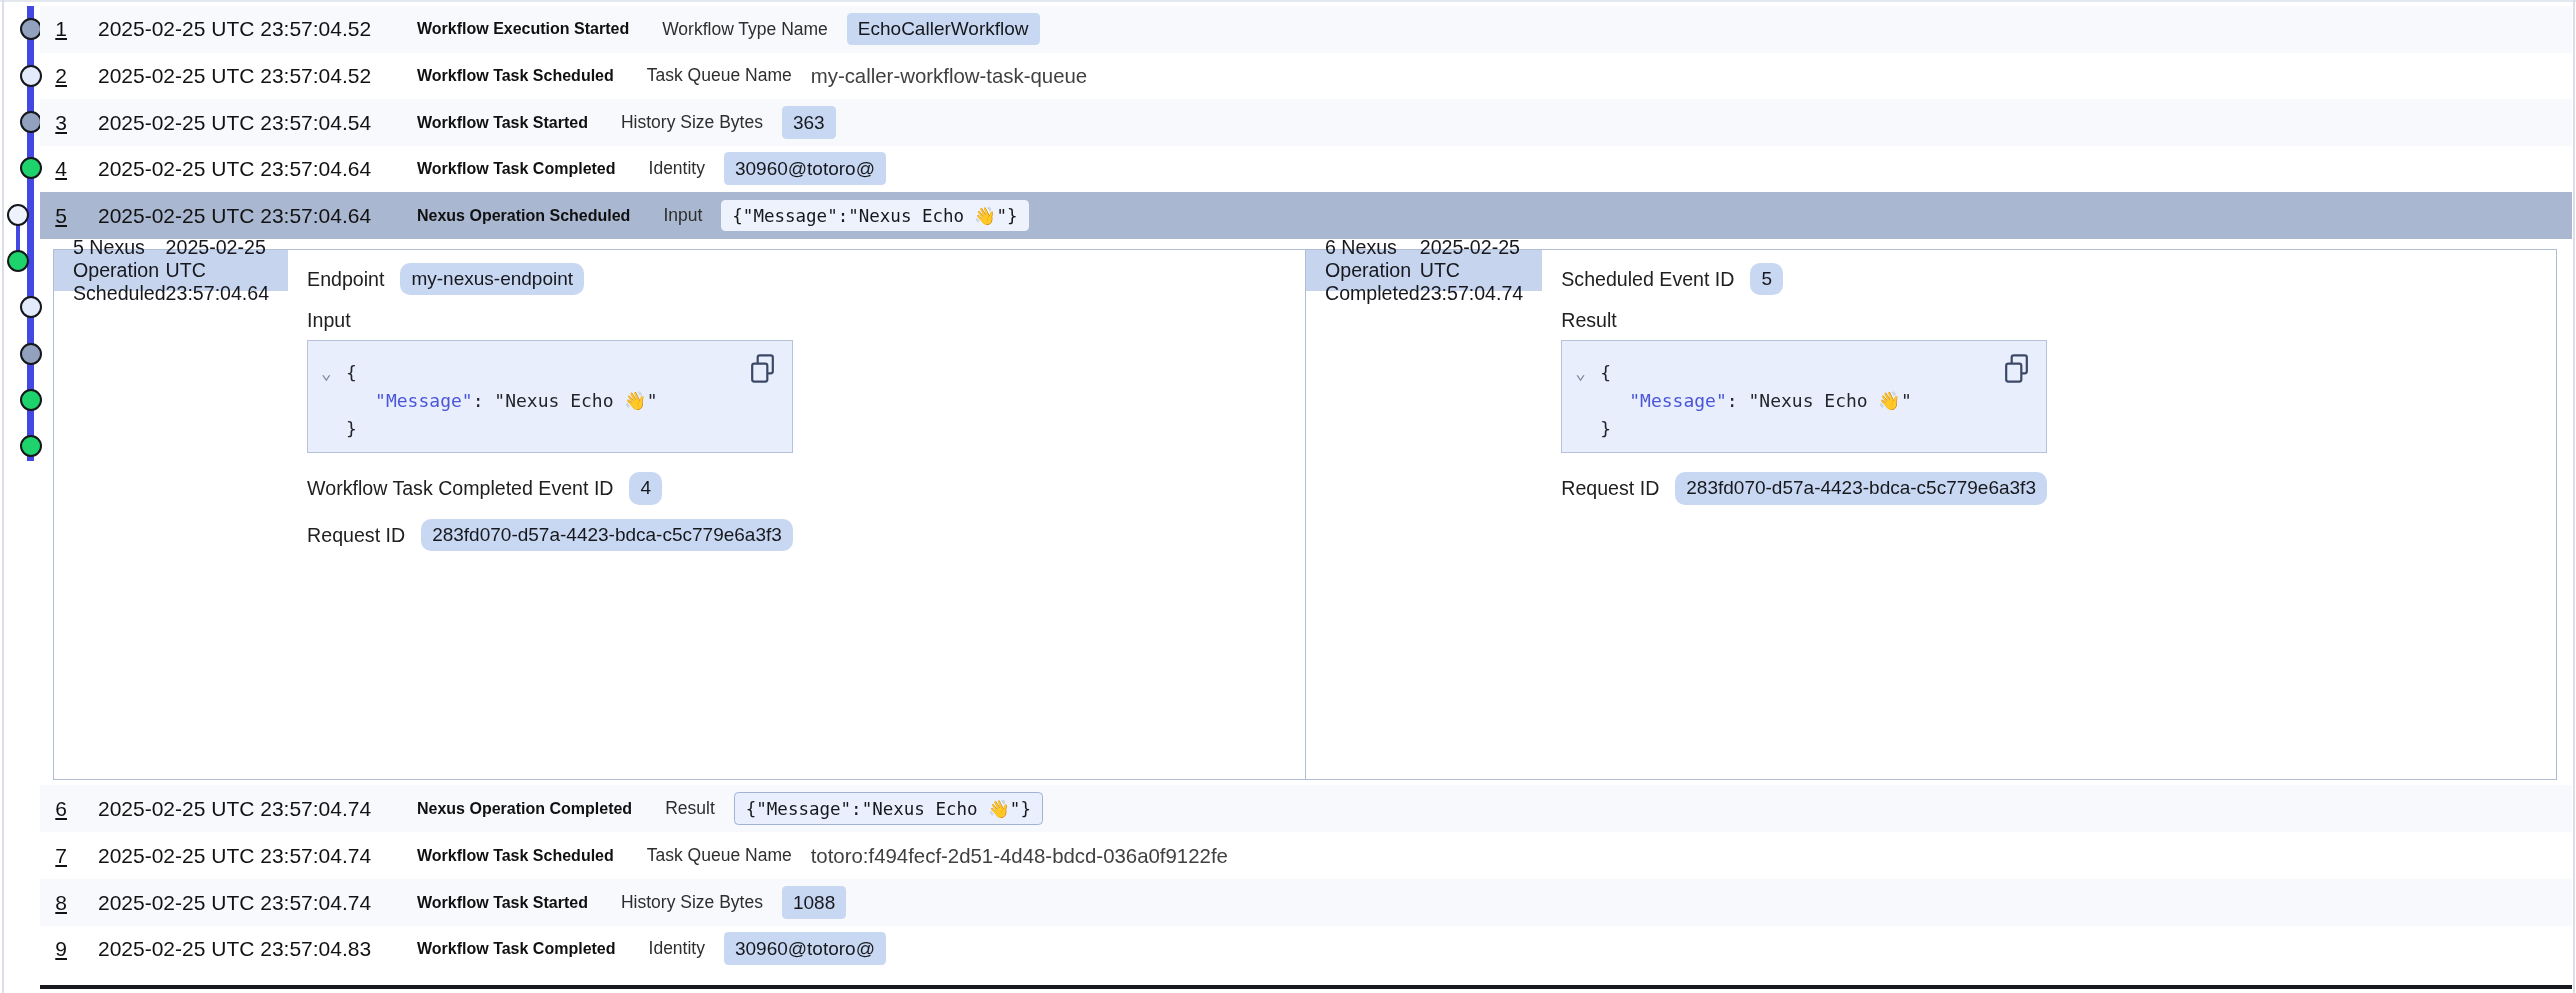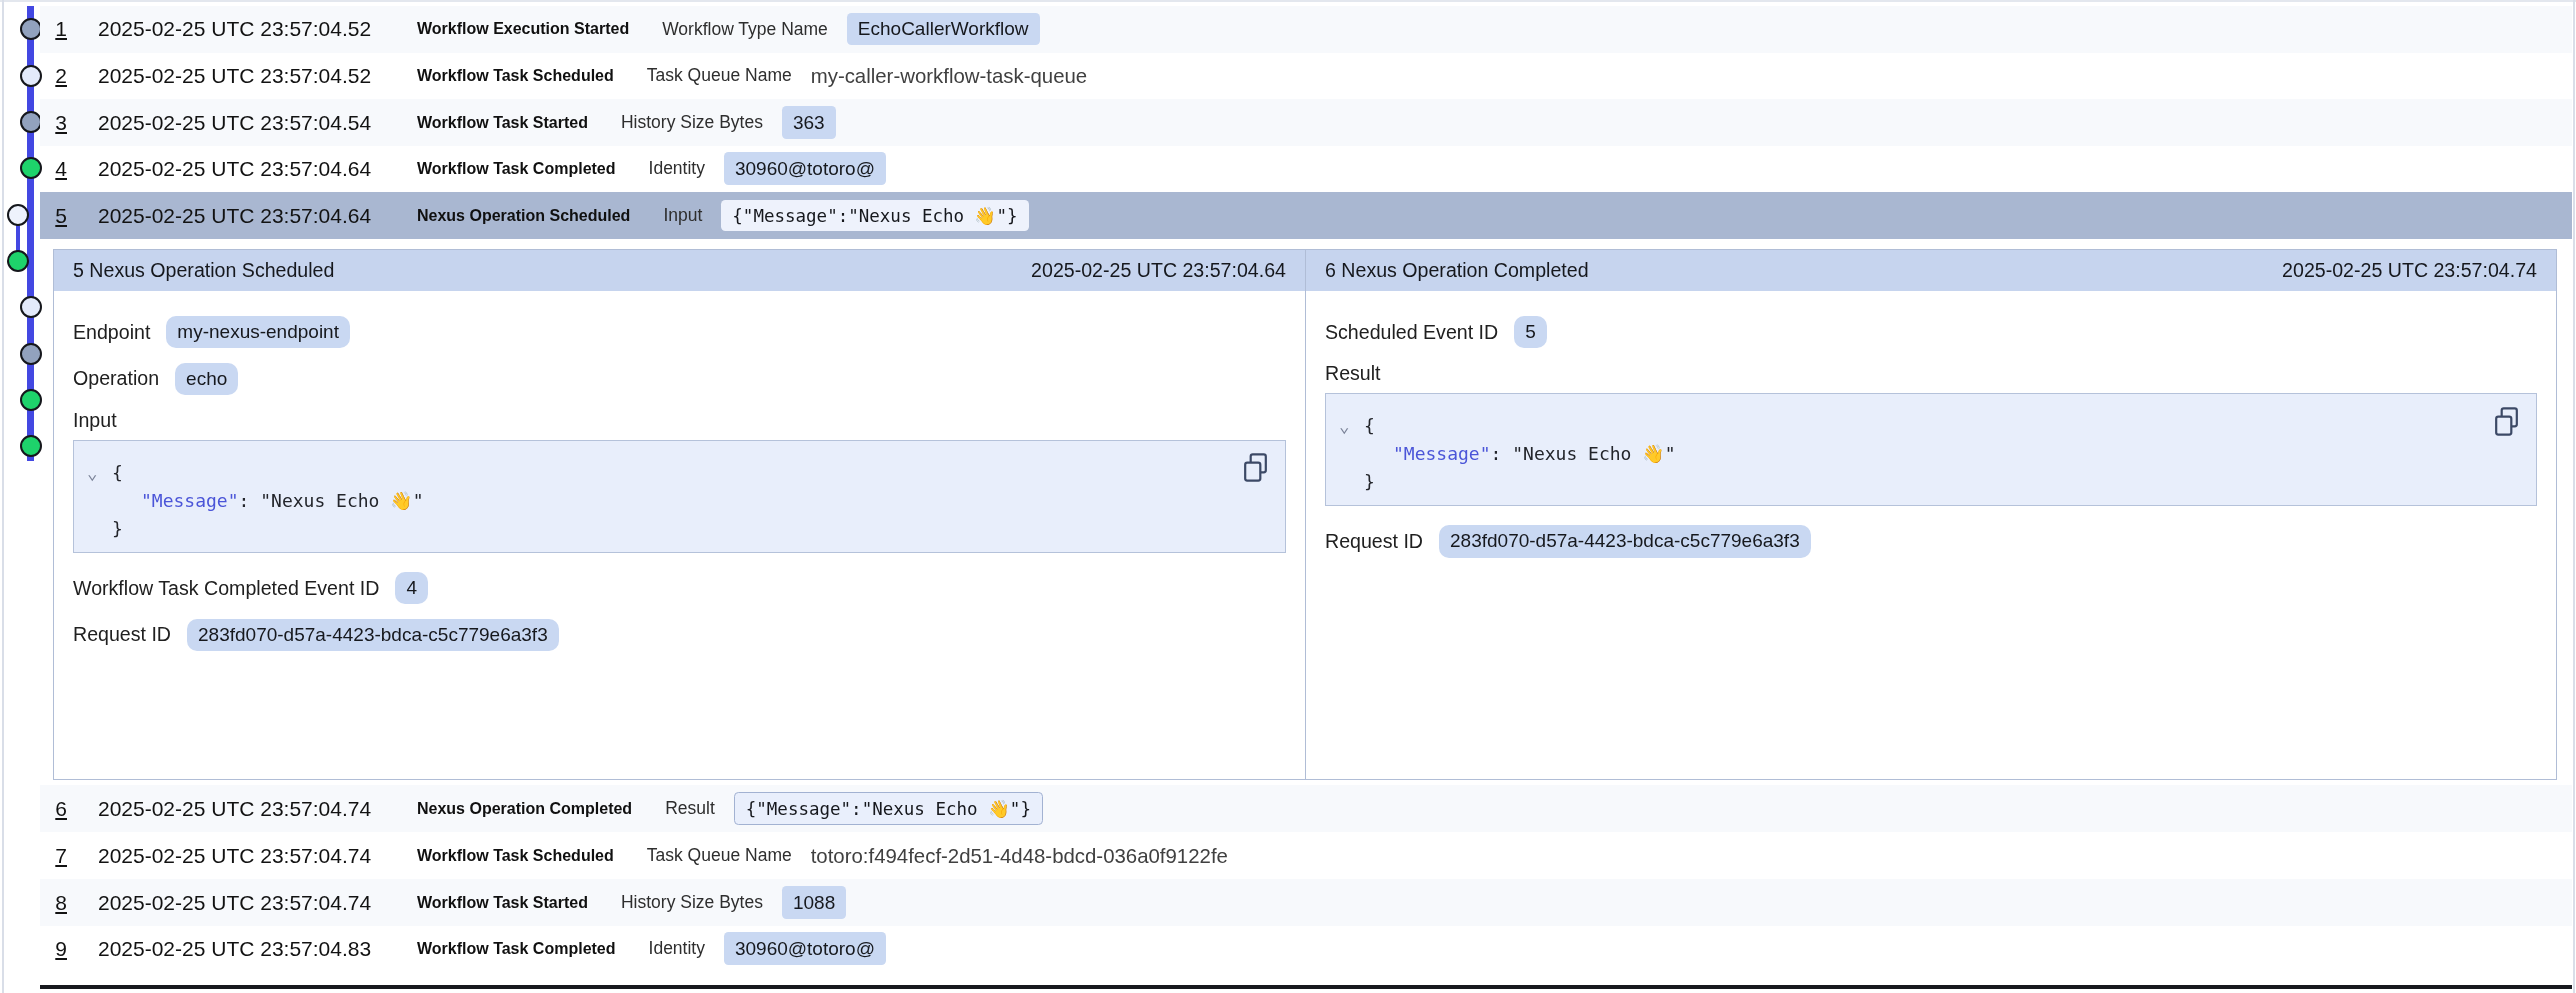--- a/index.html
+++ b/index.html
@@ -33,24 +33,24 @@
   .flabel { margin-left:33px; font-size:17.5px; color:#2e2e2e; white-space:nowrap; }
   .val { margin-left:19px; white-space:nowrap; }
   .badge { background:#c9d8f2; border-radius:4.4px; padding:5.1px 11px; font-size:19px; color:#16181d; display:inline-block; }
   .badge.mono { font-family:"DejaVu Sans Mono", monospace; font-size:17.5px; }
   .badge.on-selected { background:#eef2fc; }
   .badge.bordered { background:#e9effc; border:1.5px solid #a2b2d2; }
   .vlink { font-size:20.4px; color:#404040; }
 
   
   .panel { position:absolute; left:53px; top:249px; width:2504px; height:531px; border:1.5px solid #b0bdd6; background:#ffffff; display:flex; }
-  .pcol { flex:1 1 50%; display:flex; flex-direction:column; min-width:0; }
+  .pcol { flex:1 1 50%; display:flex; min-width:0; }
   .pcol.right { border-left:1.5px solid #b0bdd6; }
   .phead { flex:0 0 41px; height:41px; background:#c6d4ee; display:flex; align-items:center; justify-content:space-between; padding:0 19px; font-size:19.6px; color:#16181d; }
-  .pbody { padding:11.6px 19px 0 19px;margin-top:12px; }
+  .pbody { padding:11.6px 19px 0 19px; }
   .fieldline { display:flex; align-items:center; margin-bottom:11.6px; font-size:19.6px; color:#202020; min-height:35px; }
   .fieldline .badge { margin-left:16px;border-radius:10px; }
   .fieldline .vlink { margin-left:13px; }
   .plabel { font-size:19.6px; color:#202020; margin:4.4px 0 7.3px 0; height:25px; display:flex; align-items:center; }
   .codeblock { position:relative; background:#e8eefb; border:1.5px solid #b5c2da; height:113px; font-family:"DejaVu Sans Mono", monospace; font-size:18px; color:#23252b; padding-top:17.5px; line-height:28px; margin-bottom:17.5px; }
   .codeblock .line1, .codeblock .line3 { padding-left:38px; }
   .codeblock .line2 { padding-left:67px; }
   .codeblock .key { color:#4b55d8; }
   .cb-chevron { position:absolute; left:13px; top:17.5px; color:#7b8398; font-size:17.5px; line-height:28px; }
   .copybtn { position:absolute; top:10.2px; right:13px; width:33px; height:33px; background:none; border:none; cursor:pointer; }
@@ -119,24 +119,20 @@
     <div class="pcol">
       <div class="phead">
         <span>5 Nexus Operation Scheduled</span>
         <span>2025-02-25 UTC 23:57:04.64</span>
       </div>
       <div class="pbody">
         <div class="fieldline">
           <span>Endpoint</span>
           <span class="badge">my-nexus-endpoint</span>
         </div>
-        <div class="fieldline">
-          <span>Operation</span>
-          <span class="badge">echo</span>
-        </div>
         <div class="plabel">Input</div>
         <div class="codeblock">
           <span class="cb-chevron">⌄</span>
           <div class="line1">{</div>
           <div class="line2"><span class="key">"Message"</span><span>: "Nexus Echo 👋"</span></div>
           <div class="line3">}</div>
           <button class="copybtn" aria-label="copy">
             <svg width="33" height="33" viewBox="0 0 24 24" fill="none" stroke="#3c4966" stroke-width="1.6">
               <rect x="8.5" y="2.5" width="11" height="13" rx="1.5"></rect>
               <rect x="4.5" y="8.5" width="11" height="13" rx="1.5" fill="#e8eefb"></rect>

